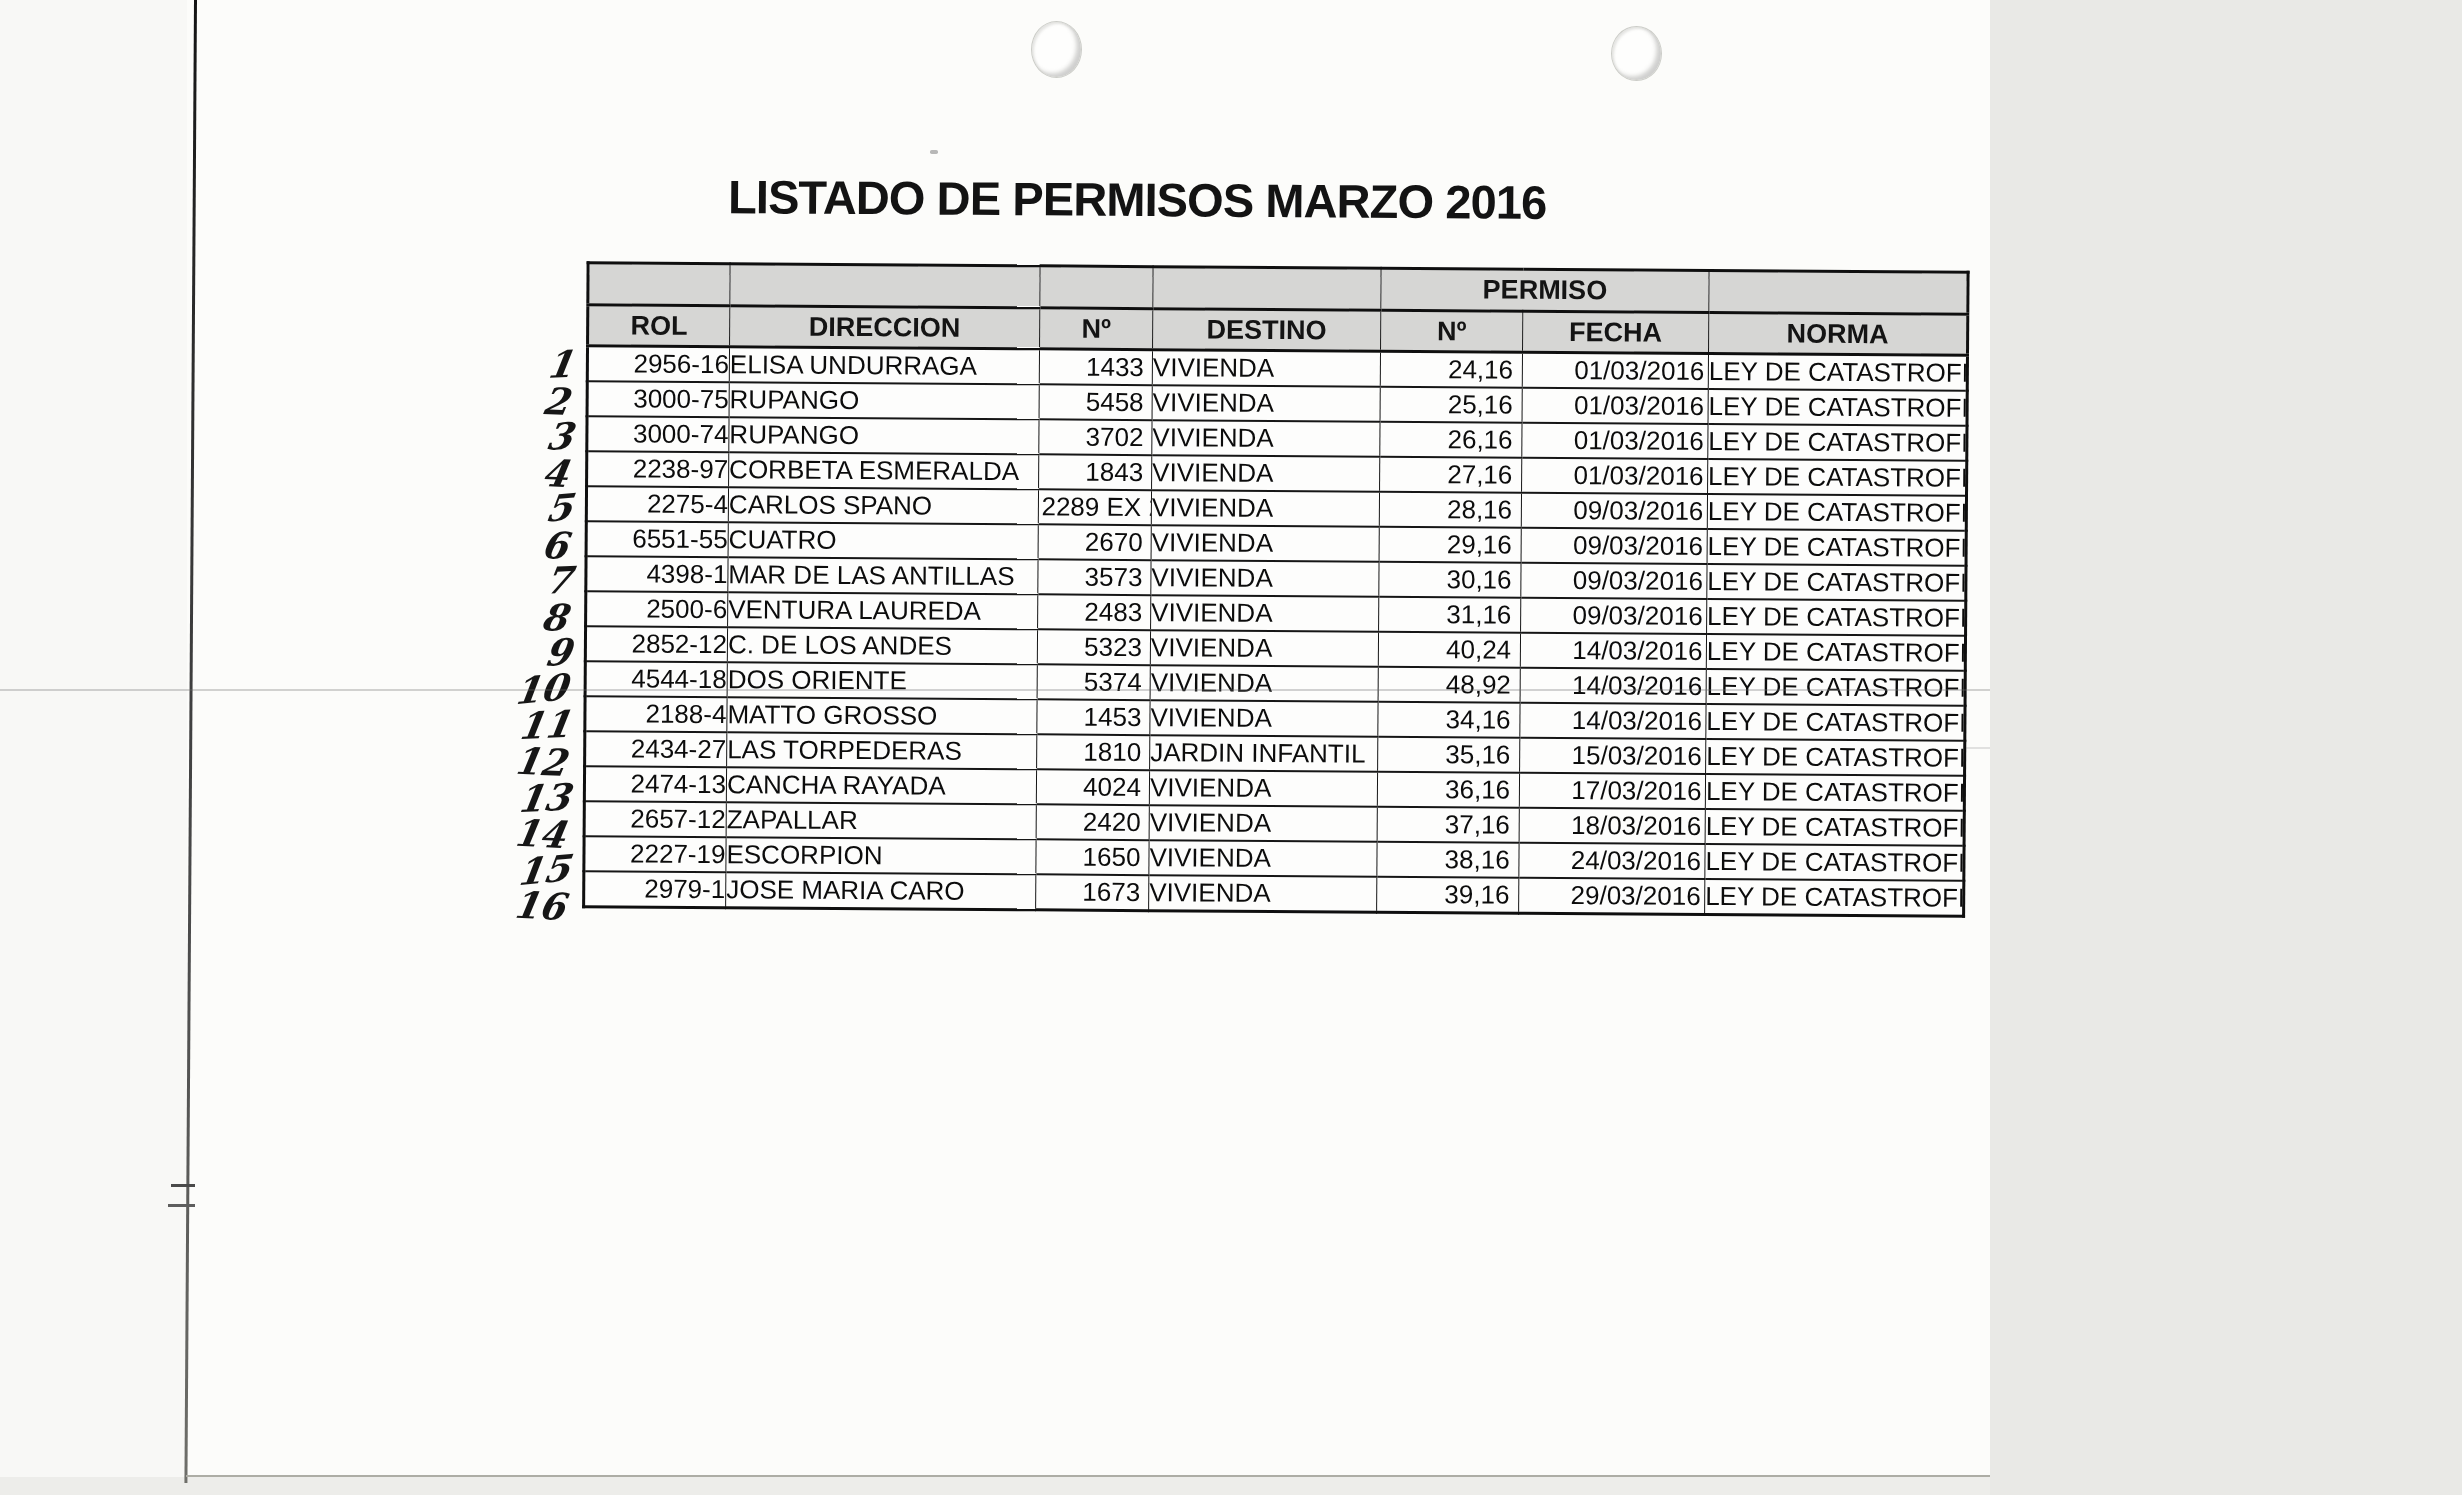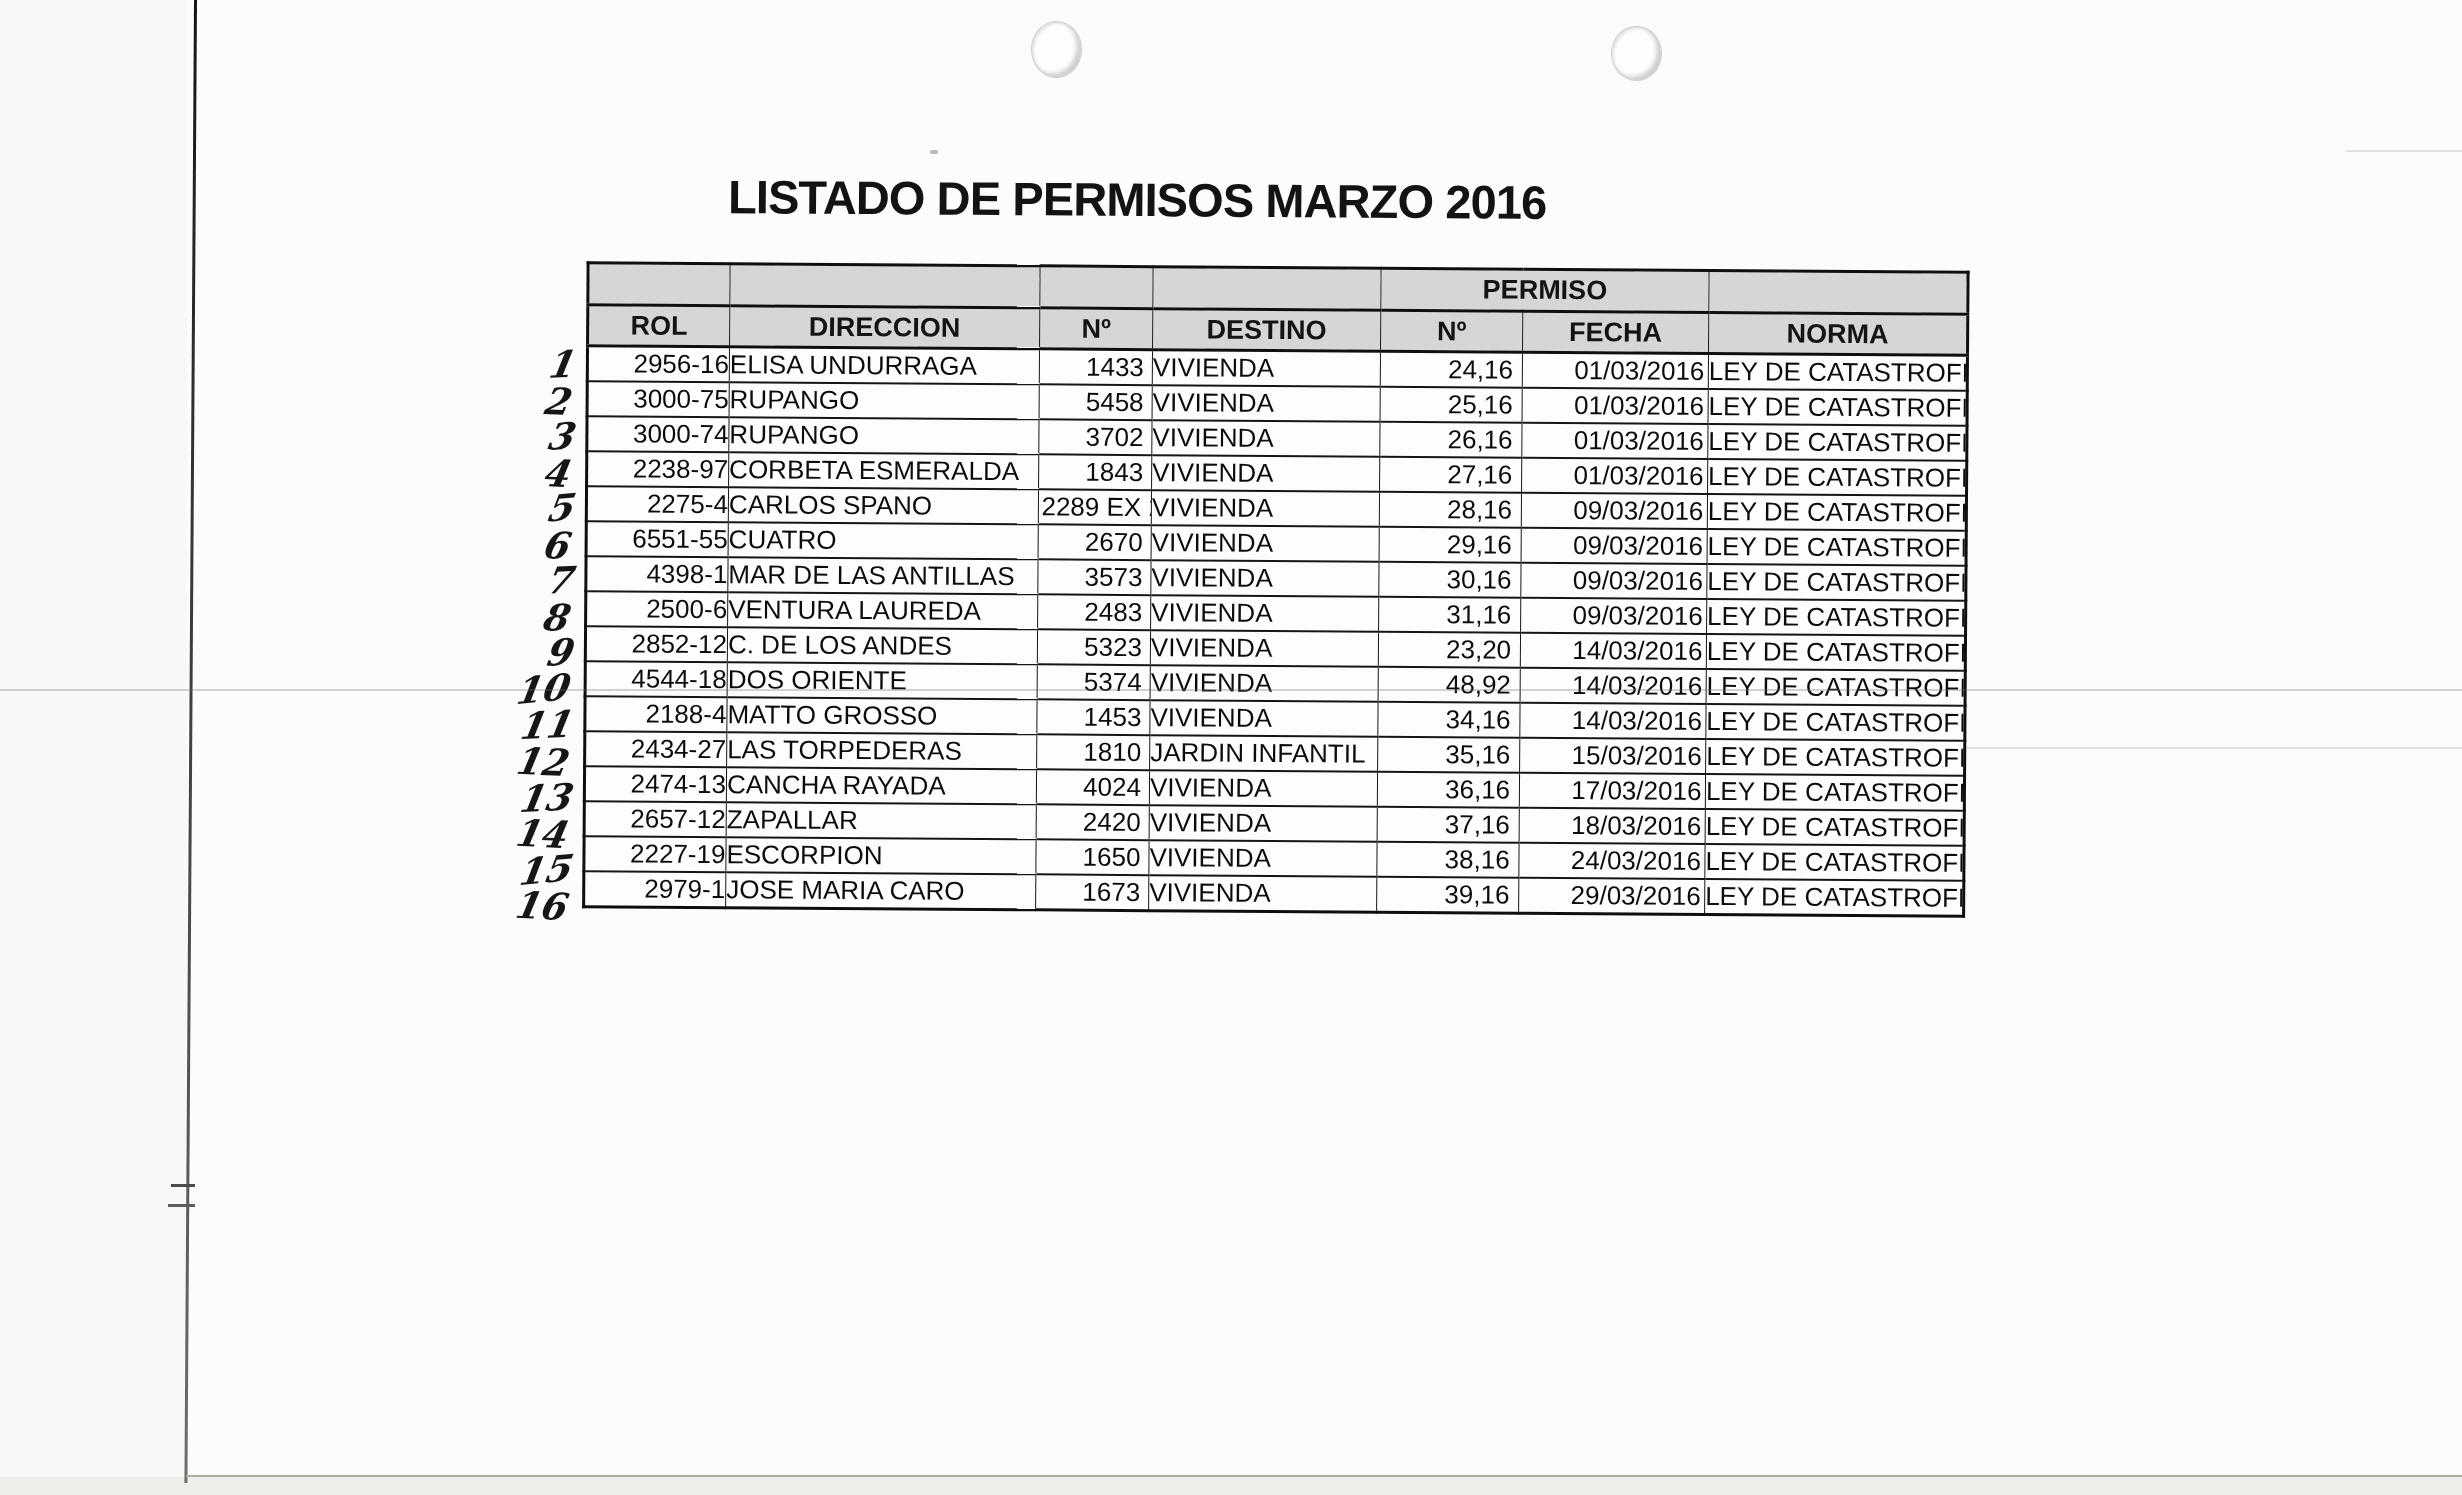--- a/index.html
+++ b/index.html
@@ -1,16 +1,16 @@
 <!DOCTYPE html>
 <html style="font-size:14px"><head>
 <meta charset="utf-8">
 <style>
   html,body{margin:0;padding:0;background:#e9e9e6;}
-  .scan{position:relative;width:2462px;height:1495px;overflow:hidden;
+  .scan{position:relative;width:1990px;height:1495px;overflow:hidden;
         background:#fbfbf9;font-family:"Liberation Sans",sans-serif;color:#141414;}
   
   .left-zone{position:absolute;left:0;top:0;width:187px;height:1495px;background:#f8f8f6;}
   .paper{position:absolute;left:187px;top:0;width:2275px;height:1477px;background:#fcfcfa;}
   .edge-left{position:absolute;left:194px;top:0;width:2.6px;height:1483px;
              background:linear-gradient(to bottom,#141414 0%,#2e2e2e 25%,#4d4d4d 65%,#6f6f6a 100%);
              transform:rotate(0.37deg);transform-origin:top left;}
   .edge-bottom{position:absolute;left:186px;top:1475px;width:2276px;height:1.8px;background:#adada5;}
   .below-strip{position:absolute;left:0;top:1477px;width:2462px;height:18.5px;background:#ededea;}
   .tick{position:absolute;background:#4a4a4a;height:2.6px;}
@@ -183,21 +183,21 @@
     <td class="c-des">VIVIENDA</td>
     <td class="c-pnum ta-r">31,16</td>
     <td class="c-fecha ta-r">09/03/2016</td>
     <td class="c-norma">LEY DE CATASTROFE</td>
   </tr>
           <tr class="datarow">
     <td class="c-rol">2852-12</td>
     <td class="c-dir">C. DE LOS ANDES</td>
     <td class="c-num ta-r">5323</td>
     <td class="c-des">VIVIENDA</td>
-    <td class="c-pnum ta-r">23,20</td>
+    <td class="c-pnum ta-r">40,24</td>
     <td class="c-fecha ta-r">14/03/2016</td>
     <td class="c-norma">LEY DE CATASTROFE</td>
   </tr>
           <tr class="datarow">
     <td class="c-rol">4544-18</td>
     <td class="c-dir">DOS ORIENTE</td>
     <td class="c-num ta-r">5374</td>
     <td class="c-des">VIVIENDA</td>
     <td class="c-pnum ta-r">48,92</td>
     <td class="c-fecha ta-r">14/03/2016</td>

